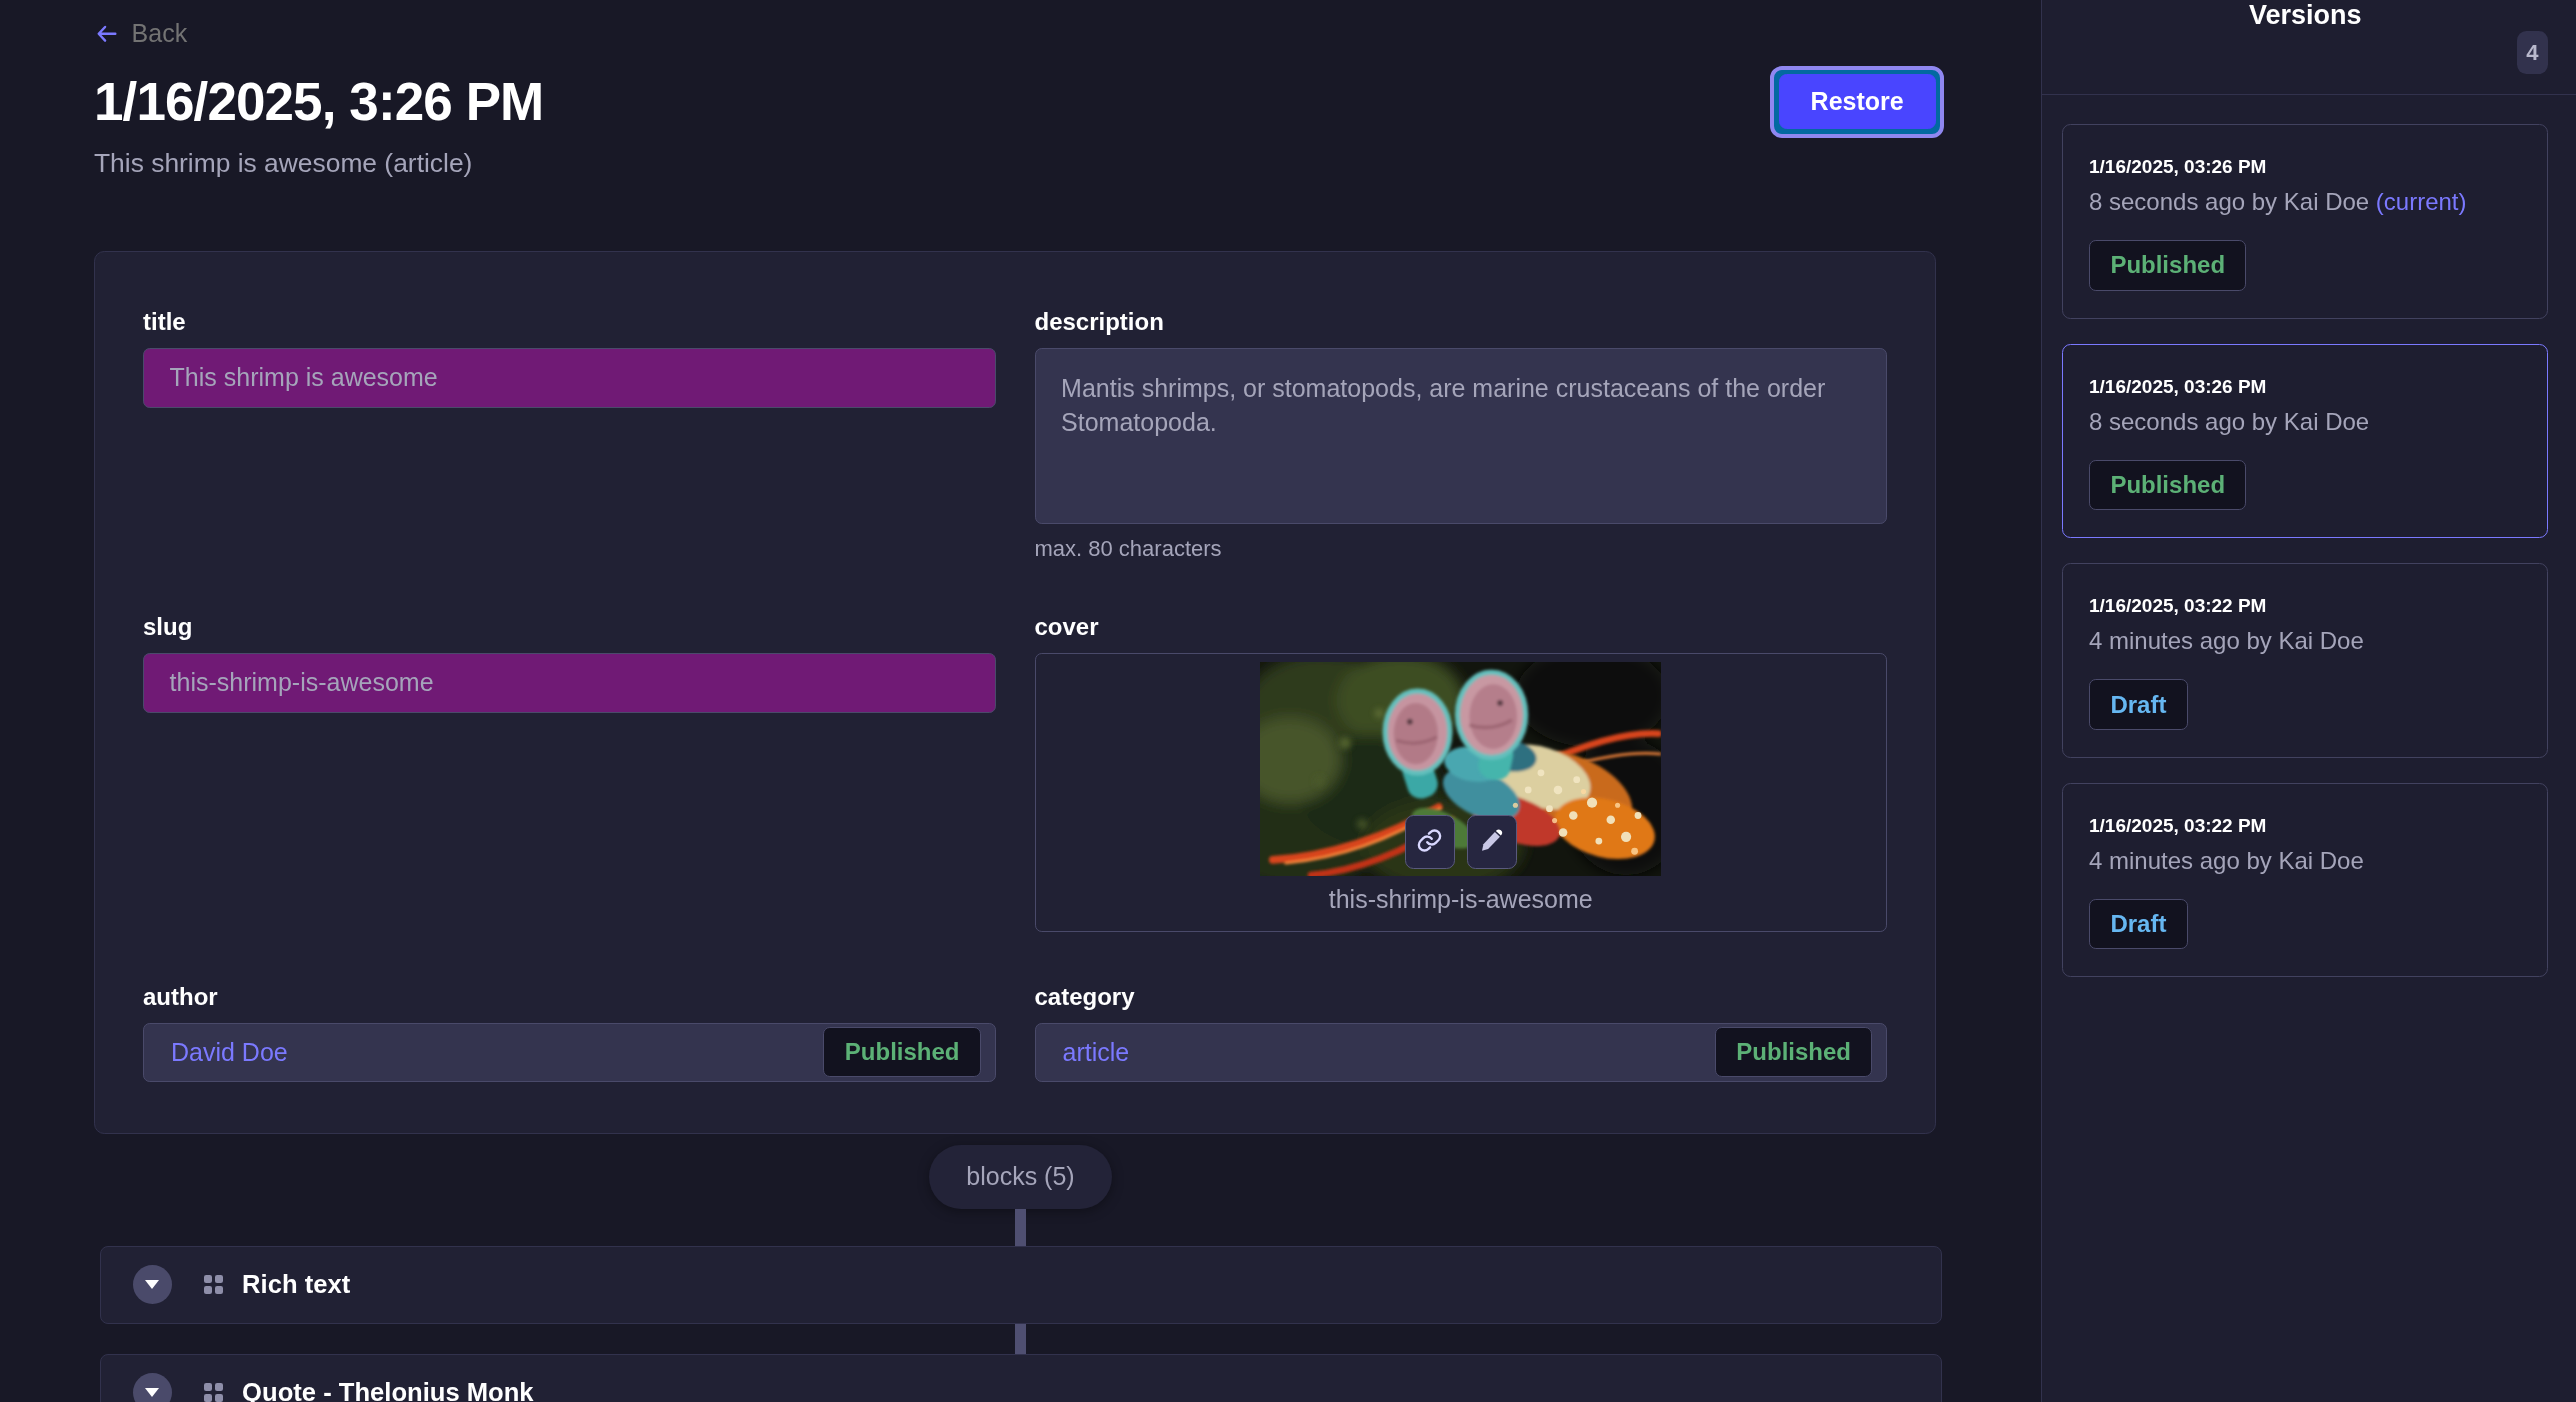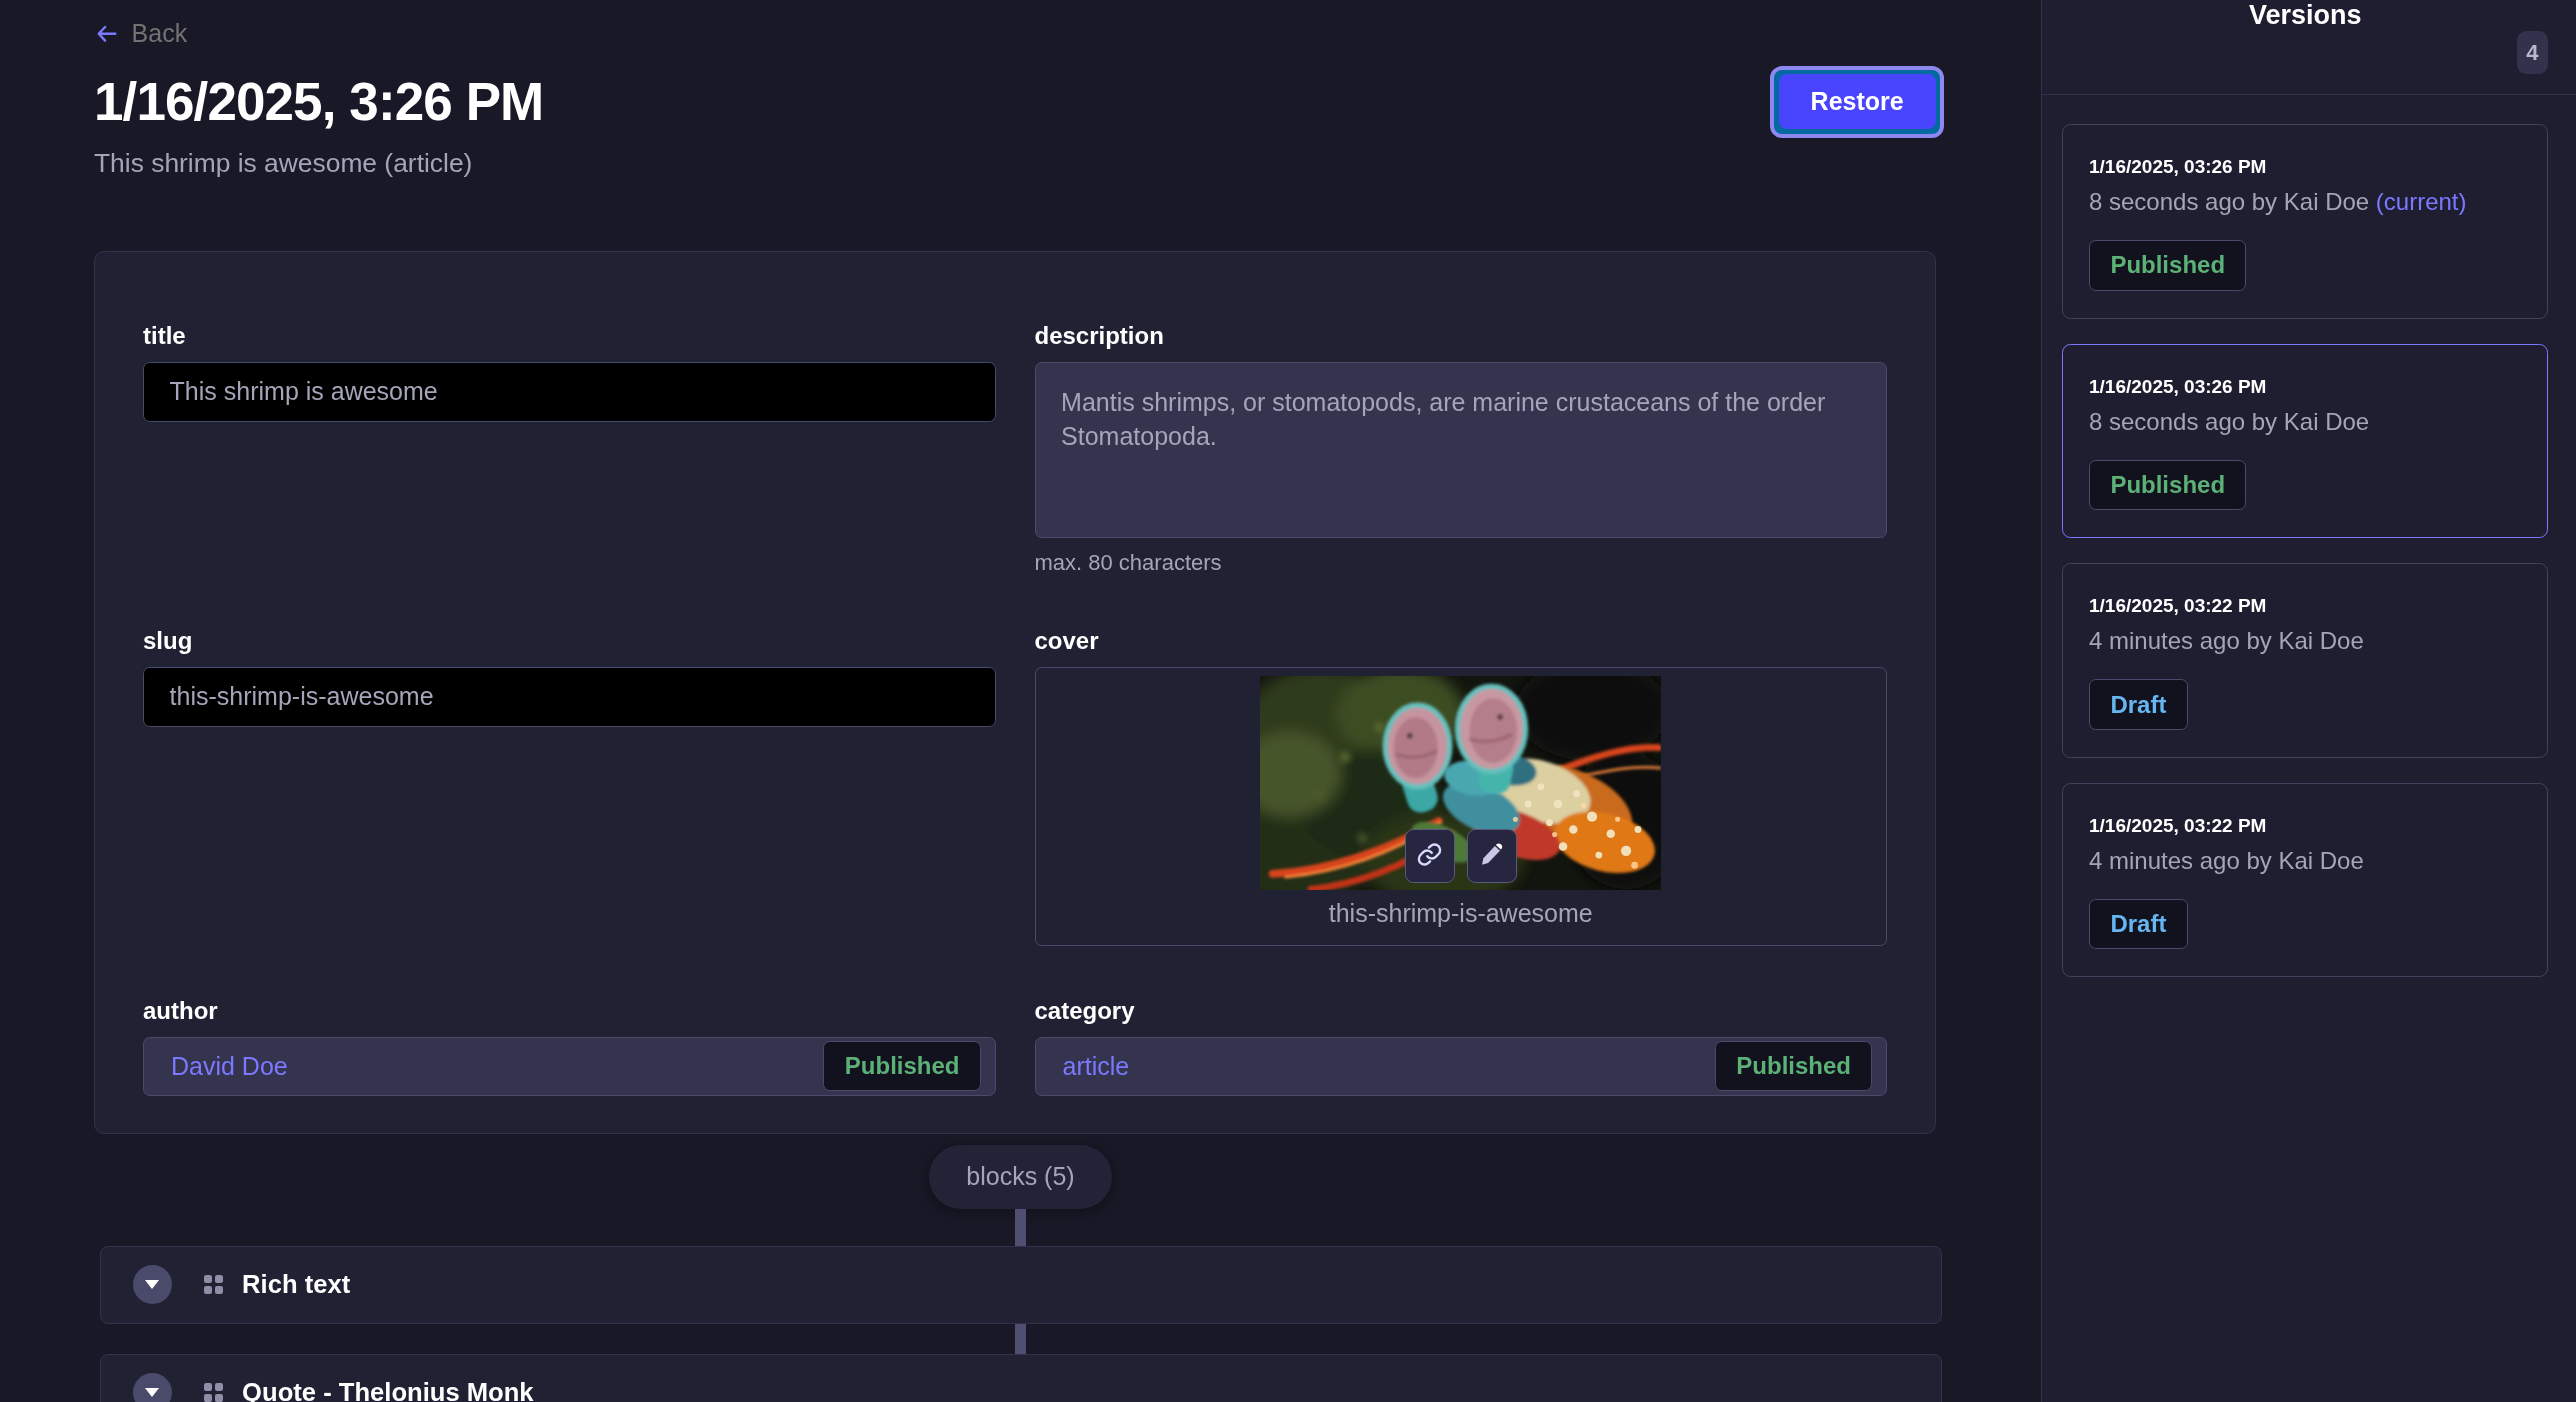--- a/index.html
+++ b/index.html
@@ -24,27 +24,27 @@
   }
   .restore-btn {
     display:block; background:#4945ff; color:#ffffff; border:0.9px solid #4945ff;
     border-radius:7.7px; font-size:25px; font-weight:700; padding:12px 31px;
     font-family:"Liberation Sans", sans-serif; cursor:pointer;
   }
   
   .form-card {
     margin-top:72px; width:1842px; height:883px;
     background:#212134; border:0.9px solid #32324d; border-radius:10.2px;
-    padding:70px 48px; display:grid;
+    padding:56px 48px; display:grid;
     grid-template-columns:1fr 1fr; column-gap:39px; row-gap:51px;
     align-content:start;
   }
   .field-label { font-size:24px; font-weight:700; color:#ffffff; margin-bottom:12px; }
   .text-input {
-    height:60px; background:#000000; border:0.9px solid #4a4a6a; border-radius:6.8px;
+    height:60px; background:#701a75; border:0.9px solid #4a4a6a; border-radius:6.8px;
     display:flex; align-items:center; padding:0 25.6px;
     font-size:25px; color:#a5a5ba;
   }
   .textarea-input {
     height:176px; background:#34344f; border:0.9px solid #4a4a6a; border-radius:6.8px;
     padding:22px 25.6px; font-size:25px; color:#a5a5ba; line-height:34px;
   }
   .field-hint { margin-top:12px; font-size:22px; color:#a5a5ba; }
   
   .cover-box {

